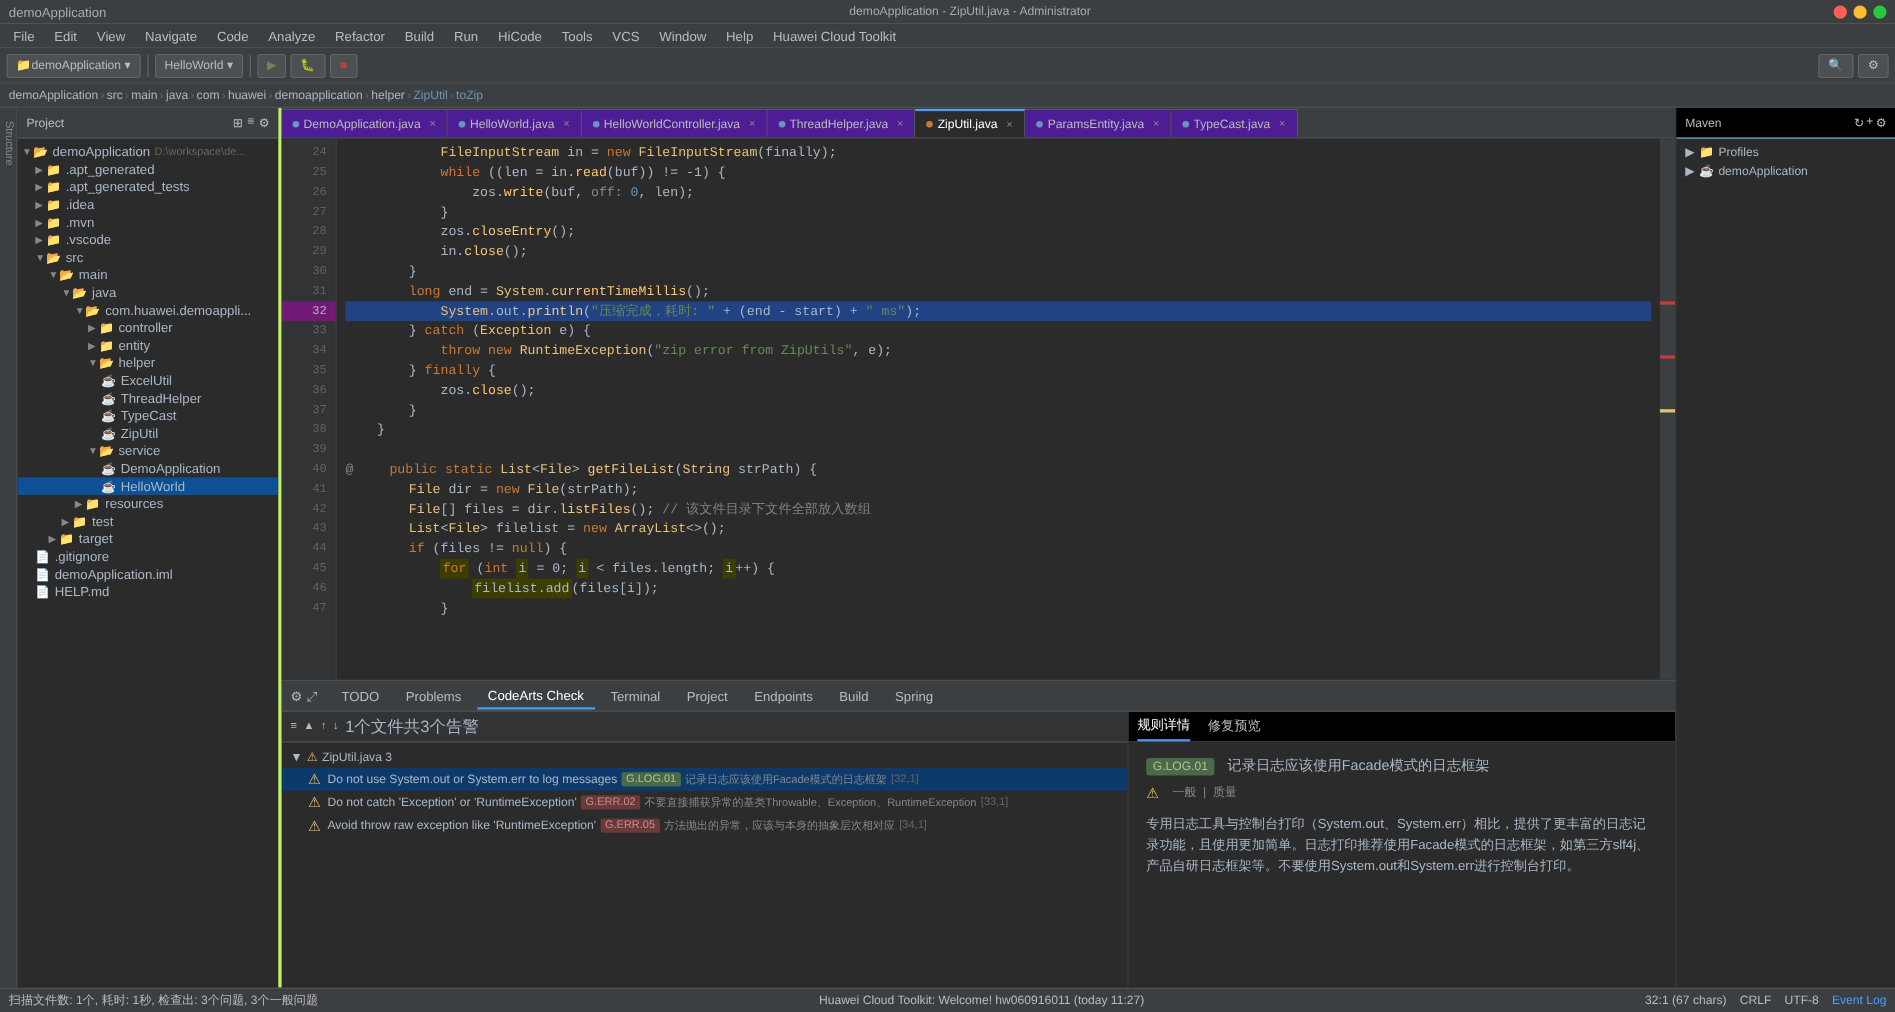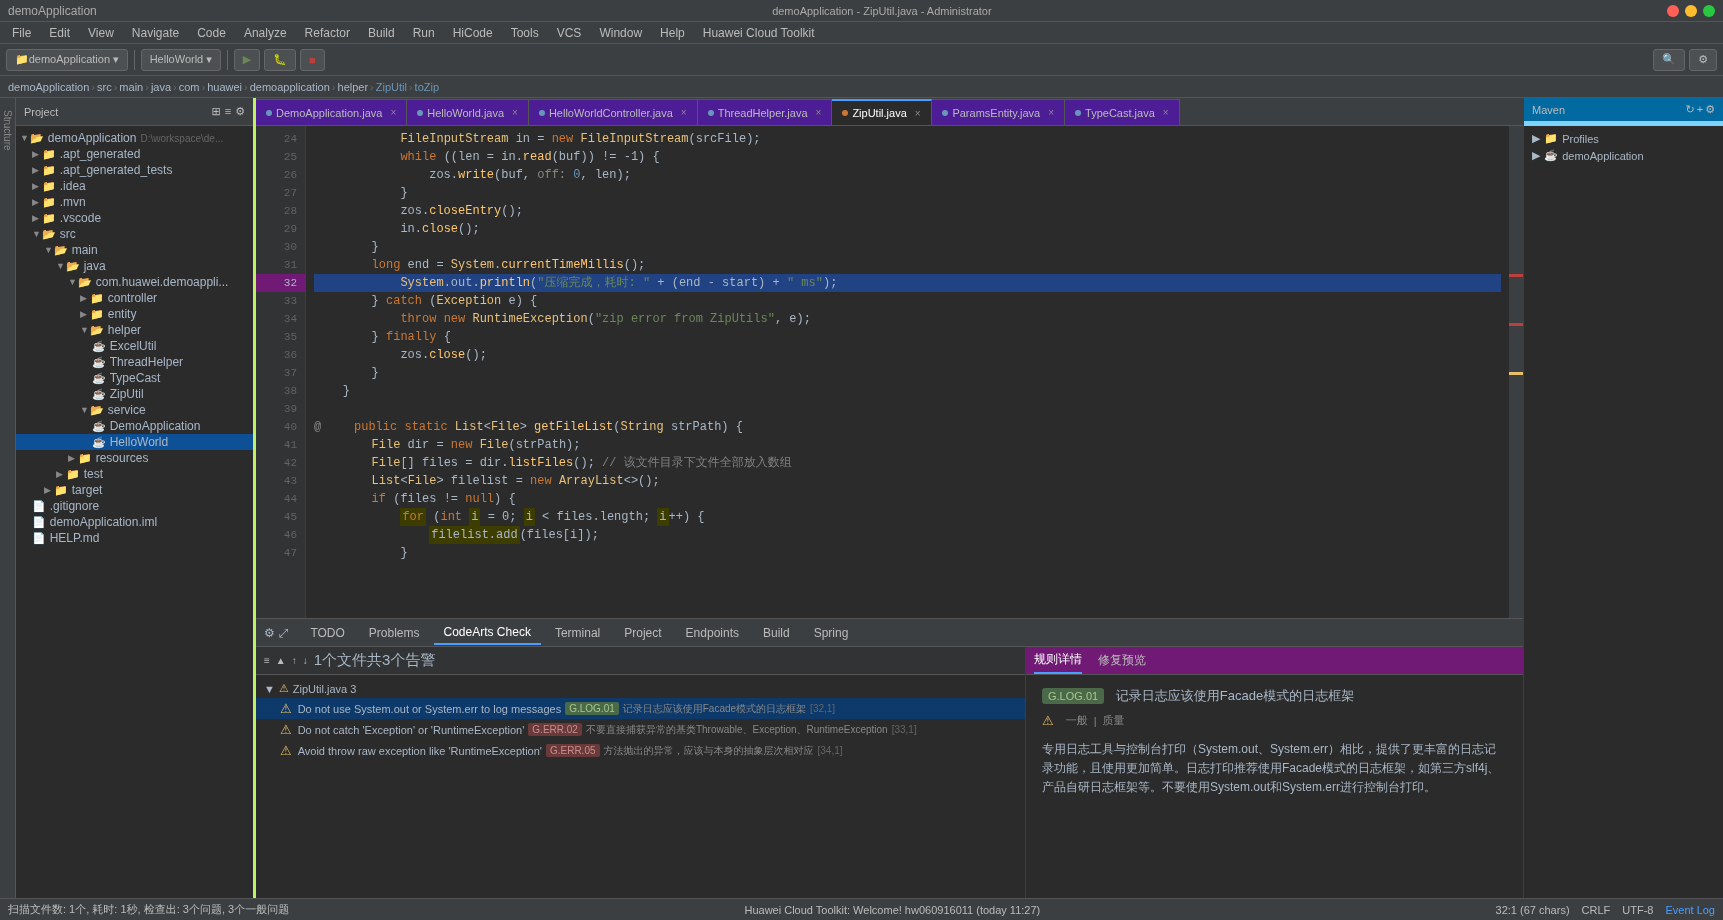--- a/index.html
+++ b/index.html
@@ -70,21 +70,21 @@
     
     .kw { color: #cc7832; }
     .str { color: #6a8759; }
     .num { color: #6897bb; }
     .method { color: #ffc66d; }
     .type { color: #e8c17a; }
     .comment { color: #808080; }
 
     
     .maven-panel { width: 200px; background: #2b2b2b; border-left: 1px solid #3c3f41; flex-shrink: 0; display: flex; flex-direction: column; }
-    .maven-header { height: 28px; background: #0369a1; display: flex; align-items: center; padding: 0 8px; font-size: 11px; color: #bbb; border-bottom: 5px solid #7dd3fc; justify-content: space-between; }
+    .maven-header { height: 28px; background: #000000; display: flex; align-items: center; padding: 0 8px; font-size: 11px; color: #bbb; border-bottom: 1px solid #7dd3fc; justify-content: space-between; }
     .maven-toolbar { display: flex; gap: 2px; }
     .maven-content { flex: 1; padding: 4px 0; overflow-y: auto; }
     .maven-item { display: flex; align-items: center; padding: 2px 8px; font-size: 11px; cursor: pointer; }
 
     
     .bottom-panel { height: 280px; border-top: 1px solid #555; display: flex; flex-direction: column; flex-shrink: 0; }
     .bottom-tabs { height: 28px; background: #3c3f41; display: flex; align-items: center; padding: 0 8px; gap: 4px; border-bottom: 1px solid #555; flex-shrink: 0; }
     .bottom-tab { padding: 4px 10px; font-size: 12px; cursor: pointer; color: #bbb; }
     .bottom-tab.active { color: #fff; border-bottom: 2px solid #4a9eff; }
     .bottom-content { flex: 1; display: flex; overflow: hidden; }
@@ -97,21 +97,21 @@
     .issue-group-header { display: flex; align-items: center; padding: 3px 8px; font-size: 11px; color: #a9b7c6; cursor: pointer; }
     .issue-item { display: flex; align-items: center; padding: 3px 24px; font-size: 11px; cursor: pointer; }
     .issue-item.selected { background: #0d3a6a; }
     .warn-icon { color: #e8bf6a; margin-right: 6px; font-size: 13px; }
     .issue-tag { font-size: 10px; padding: 1px 4px; border-radius: 2px; margin: 0 4px; }
     .tag-glog { background: #4a6948; color: #a9c88d; }
     .tag-gerr { background: #6a3a3a; color: #c88d8d; }
 
     
     .rule-panel { flex: 1; display: flex; flex-direction: column; overflow: hidden; }
-    .rule-panel-tabs { height: 28px; background: #701a75; display: flex; align-items: center; padding: 0 8px; gap: 16px; border-bottom: 1px solid #555; flex-shrink: 0; }
+    .rule-panel-tabs { height: 28px; background: #000000; display: flex; align-items: center; padding: 0 8px; gap: 16px; border-bottom: 1px solid #555; flex-shrink: 0; }
     .rule-panel-tab { font-size: 12px; color: #bbb; cursor: pointer; padding: 4px 0; }
     .rule-panel-tab.active { color: #fff; border-bottom: 2px solid #4a9eff; }
     .rule-panel-content { flex: 1; overflow-y: auto; padding: 12px 16px; background: #2b2b2b; }
     .rule-title { font-size: 13px; color: #a9b7c6; margin-bottom: 8px; }
     .rule-title .tag { background: #4c5052; padding: 2px 6px; border-radius: 3px; font-size: 11px; }
     .rule-title .tag-log { background: #4a6948; color: #a9c88d; }
     .rule-meta { display: flex; align-items: center; gap: 6px; margin-bottom: 12px; font-size: 11px; color: #888; }
     .rule-meta .warn-icon { color: #e8bf6a; }
     .rule-section { margin-bottom: 12px; }
     .rule-section-title { font-size: 12px; color: #888; margin-bottom: 6px; border-bottom: 1px solid #3c3f41; padding-bottom: 4px; }
@@ -496,21 +496,21 @@
         <div class="line-num">42</div>
         <div class="line-num">43</div>
         <div class="line-num">44</div>
         <div class="line-num">45</div>
         <div class="line-num">46</div>
         <div class="line-num">47</div>
       </div>
       <div class="code-content">
 
         <div class="code-line">
-          <span style="color:#a9b7c6;">            </span><span class="type">FileInputStream</span><span> in = </span><span class="kw">new</span><span> </span><span class="type">FileInputStream</span><span>(srcFile);</span>
+          <span style="color:#a9b7c6;">            </span><span class="type">FileInputStream</span><span> in = </span><span class="kw">new</span><span> </span><span class="type">FileInputStream</span><span>(finally);</span>
         </div>
 
         <div class="code-line">
           <span>            </span><span class="kw">while</span><span> ((len = in.</span><span class="method">read</span><span>(buf)) != -1) {</span>
         </div>
 
         <div class="code-line">
           <span>                zos.</span><span class="method">write</span><span>(buf, </span><span style="color:#888;">off: </span><span class="num">0</span><span>, len);</span>
         </div>
 

